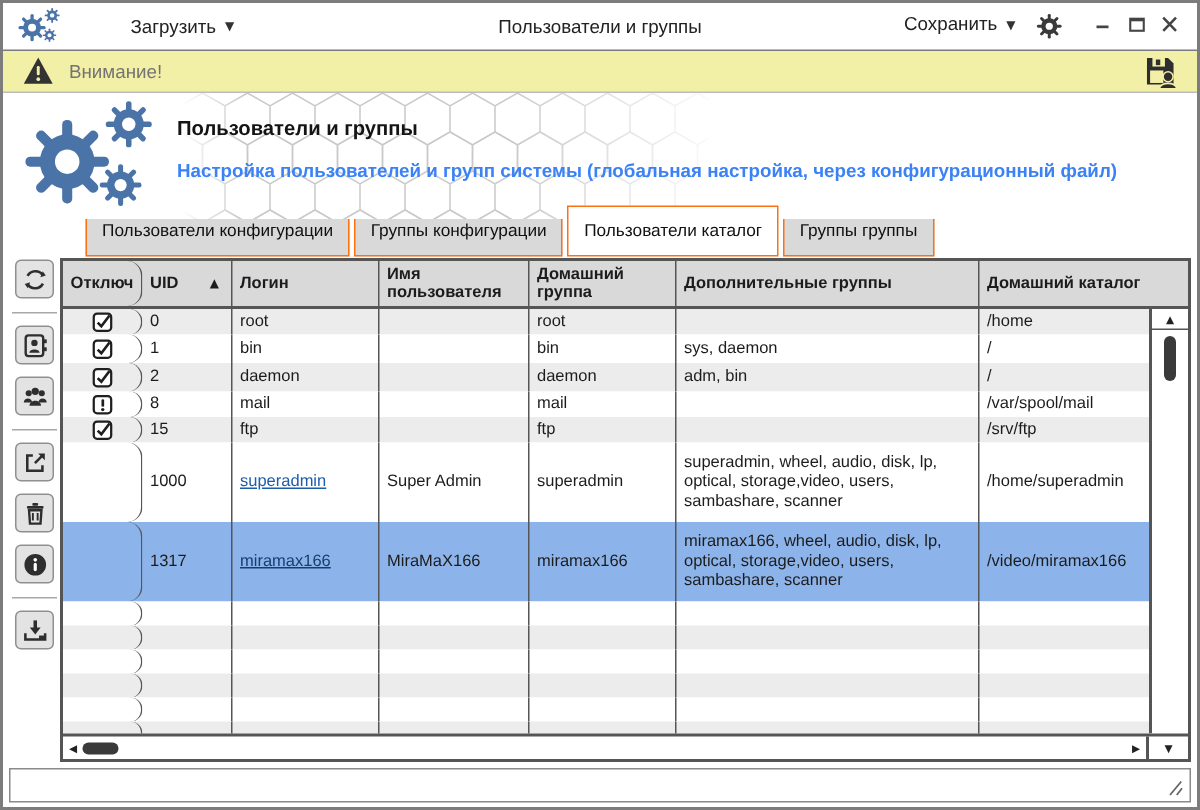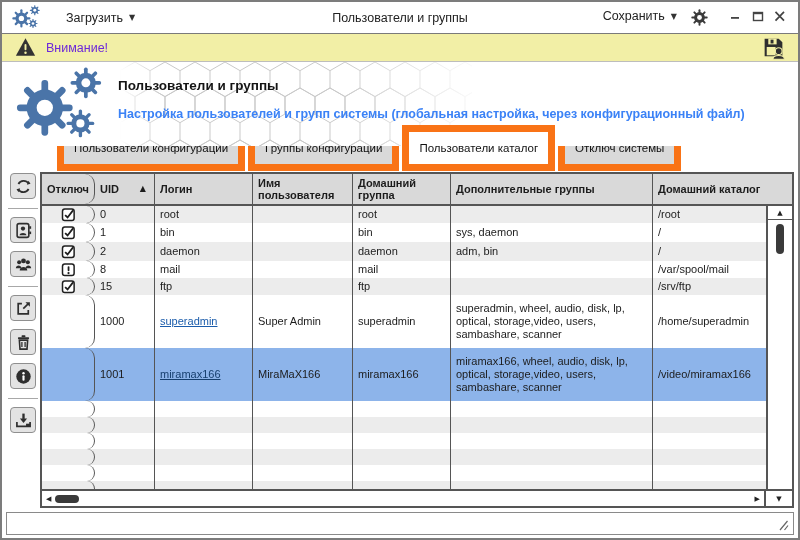--- a/index.html
+++ b/index.html
@@ -7,45 +7,45 @@
   body {
     font-family:"Liberation Sans","DejaVu Sans",sans-serif;
     background:#fff; color:#1c1c1c;
     border:2px solid #7c7c7c;
     position:relative; overflow:hidden;
   }
   svg { display:block; }
   .arrowglyph { font-family:"DejaVu Sans",sans-serif; }
 
   
-  .titlebar { height:32px; border-bottom:1px solid #7a7a7a; display:flex; align-items:center; padding:0 10px; position:relative; background:#fff; }
+  .titlebar { height:32px; border-bottom:1px solid #7a7a7a; display:flex; align-items:center; padding:0 10px; position:relative; background:#fff;gap:21px; }
   .app-icon { margin-right:24px; }
   .menu-btn { display:flex; align-items:center; gap:6px; font-size:12.5px; color:#222; cursor:default; }
   .caret { font-size:8px; color:#333; }
   .tb-title { position:absolute; left:0; right:0; text-align:center; font-size:12.5px; color:#222; pointer-events:none; }
   .tb-right { margin-left:auto; display:flex; align-items:flex-start; gap:14px; z-index:1; }
   .winctl { display:flex; align-items:center; gap:6px; margin-left:6px; }
   .winbtn { width:16px; height:14px; display:flex; align-items:center; justify-content:center; }
 
   
   .warnbar { height:28px; background:#f2efa6; border-bottom:1px solid #bdbdbd; display:flex; align-items:center; gap:9px; padding:0 12px; }
-  .warn-text { font-size:12.5px; color:#6d28d9; }
+  .warn-text { font-size:12.5px; color:#737373; }
   .warn-spacer { flex:1; }
 
   
   .apphdr { position:relative; height:84px; background:#fff; overflow:hidden; }
   .hexbg { position:absolute; left:118px; top:0; }
   .gears-lg { position:absolute; left:14px; top:5px; }
   .apphdr-title { position:absolute; left:116px; top:16px; font-size:13.5px; font-weight:bold; color:#141414; z-index:1; }
   .apphdr-sub   { position:absolute; left:116px; top:45px; font-size:12.5px; font-weight:bold; color:#3b82f6; z-index:1; white-space:nowrap; }
 
   
   .tabs { display:flex; margin-left:55px; height:25px; align-items:flex-end; }
   .tab { height:25px; display:flex; align-items:center; padding:16px 10px; font-size:11.5px; color:#111;
-         background:#d9d9d9; border:7px solid #f97316; margin-right:3px; cursor:default; }
+         background:#d9d9d9; border:1px solid #f97316; margin-right:3px; cursor:default; }
   .tab.active { background:#fff; height:27px; position:relative; z-index:2; }
 
   
   .main { display:flex; padding:0 4px; margin-top:1px; align-items:flex-start; }
   .toolbar { width:34px; display:flex; flex-direction:column; align-items:center; padding-top:1px; }
   .tgroup { display:flex; flex-direction:column; gap:8px; align-items:center; padding-bottom:9px; margin-bottom:8px; border-bottom:1px solid #a8a8a8; width:30px; }
   .tgroup:last-child { border-bottom:none; }
   .tbtn { width:26px; height:26px; background:#e3e3e3; border:1px solid #8f8f8f; border-radius:4px; display:flex; align-items:center; justify-content:center; cursor:default; }
 
   
@@ -189,21 +189,21 @@
       <use href="#gear-cluster"></use>
     </svg>
   <div class="apphdr-title">Пользователи и группы</div>
   <div class="apphdr-sub">Настройка пользователей и групп системы (глобальная настройка, через конфигурационный файл)</div>
 </div>
 
 <div class="tabs" id="tabs">
     <div class="tab">Пользователи конфигурации</div>
     <div class="tab">Группы конфигурации</div>
     <div class="tab active">Пользователи каталог</div>
-    <div class="tab">Отключ системы</div>
+    <div class="tab">Группы группы</div>
   </div>
 
 <div class="main">
   <div class="toolbar" id="toolbar">
       <div class="tgroup">
         <div class="tbtn">
           <svg viewBox="0 0 16 16" width="17" height="17">
     <path d="M3.2 5.6 A5.6 5.6 0 0 1 12.8 5.2" fill="none" stroke="#2e2e2e" stroke-width="1.7"></path>
     <path d="M14.6 5.4 L11.2 6.4 L12.7 2.6 Z" fill="#2e2e2e"></path>
     <path d="M12.8 10.4 A5.6 5.6 0 0 1 3.2 10.8" fill="none" stroke="#2e2e2e" stroke-width="1.7"></path>
@@ -300,21 +300,21 @@
               <svg viewBox="0 0 16 16" width="15" height="15">
     <rect x="1.6" y="2.2" width="12.4" height="12.2" rx="2.4" fill="#fff" stroke="#1f1f1f" stroke-width="1.6"></rect>
     <path d="M4.4 8.6 L7 11.2 L12.8 3.6" fill="none" stroke="#1f1f1f" stroke-width="1.9"></path>
   </svg>
             </div>
             <div class="cell c1">0</div>
             <div class="cell c2">root</div>
             <div class="cell c3"></div>
             <div class="cell c4">root</div>
             <div class="cell c5"></div>
-            <div class="cell c6">/root</div>
+            <div class="cell c6">/home</div>
           </div>
           <div class="row">
             <div class="cell c0">
               <svg viewBox="0 0 16 16" width="15" height="15">
     <rect x="1.6" y="2.2" width="12.4" height="12.2" rx="2.4" fill="#fff" stroke="#1f1f1f" stroke-width="1.6"></rect>
     <path d="M4.4 8.6 L7 11.2 L12.8 3.6" fill="none" stroke="#1f1f1f" stroke-width="1.9"></path>
   </svg>
             </div>
             <div class="cell c1">1</div>
             <div class="cell c2">bin</div>
@@ -372,21 +372,21 @@
             <div class="cell c2">
               <span class="link">superadmin</span>
             </div>
             <div class="cell c3">Super Admin</div>
             <div class="cell c4">superadmin</div>
             <div class="cell c5">superadmin, wheel, audio, disk, lp, optical, storage,video, users, sambashare, scanner</div>
             <div class="cell c6">/home/superadmin</div>
           </div>
           <div class="row z sel tall">
             <div class="cell c0"></div>
-            <div class="cell c1">1001</div>
+            <div class="cell c1">1317</div>
             <div class="cell c2">
               <span class="link">miramax166</span>
             </div>
             <div class="cell c3">MiraMaX166</div>
             <div class="cell c4">miramax166</div>
             <div class="cell c5">miramax166, wheel, audio, disk, lp, optical, storage,video, users, sambashare, scanner</div>
             <div class="cell c6">/video/miramax166</div>
           </div>
           <div class="row">
             <div class="cell c0"></div>

